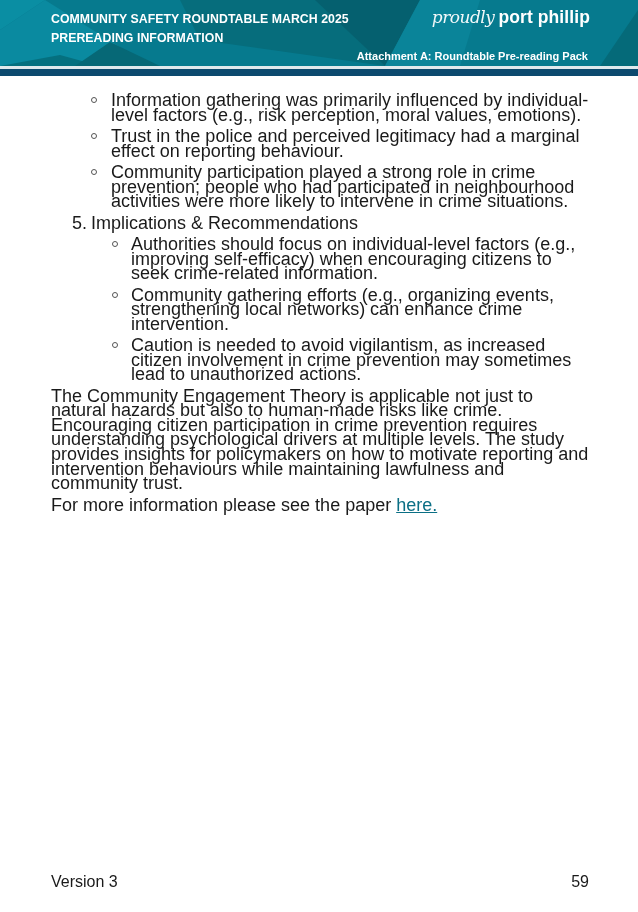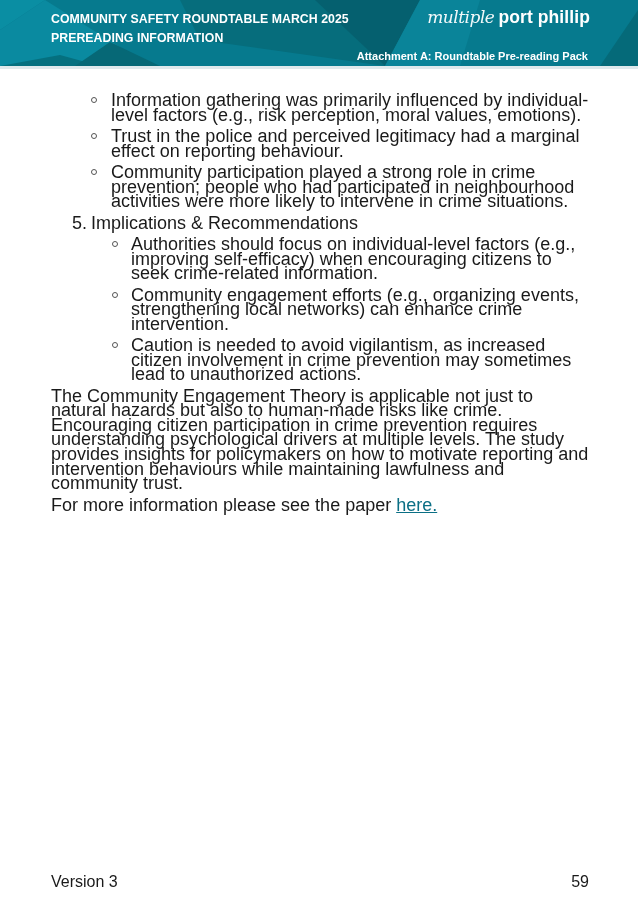--- a/index.html
+++ b/index.html
@@ -12,22 +12,22 @@
       height: 912px;
       position: relative;
       overflow: hidden;
       font-family: "Liberation Sans", sans-serif;
       color: #1a1a1a;
     }
     .header {
       position: absolute;
       left: 0; top: 0;
       width: 638px;
-      height: 66px;
-      background: #14532d;
+      height: 76px;
+      background: #0c4a6e;
       overflow: hidden;
     }
     .header-bg {
       position: absolute;
       left: 0; top: 0;
       width: 638px;
       height: 66px;
     }
     .header-strip {
       position: absolute;
@@ -154,21 +154,21 @@
     <polygon points="0,66 60,55 100,66" fill="#05707f"></polygon>
     <polygon points="75,66 110,42 160,66" fill="#066876"></polygon>
     <polygon points="180,0 320,0 385,66 200,40" fill="#066d7c"></polygon>
     <polygon points="315,0 420,0 385,66" fill="#05606f"></polygon>
     <polygon points="385,66 420,0 480,0 460,66" fill="#0a8499"></polygon>
     <polygon points="600,66 638,10 638,66" fill="#056a79"></polygon>
   </svg>
   <div class="title-line l1">COMMUNITY SAFETY ROUNDTABLE MARCH 2025</div>
   <div class="title-line l2">PREREADING INFORMATION</div>
   <div class="logo">
-    <span class="script">multiple</span>
+    <span class="script">proudly</span>
     <span class="brand">port phillip</span>
   </div>
   <div class="attachment">Attachment A: Roundtable Pre-reading Pack</div>
 </div>
 <div class="header-strip"></div>
 
 <div class="content">
   <ul class="sub-list level1">
     <li class="sub-item">
       <span class="bullet"></span>
@@ -189,21 +189,21 @@
     <span>Implications &amp; Recommendations</span>
   </div>
 
   <ul class="sub-list level2">
     <li class="sub-item">
       <span class="bullet"></span>
       <span>Authorities should focus on individual-level factors (e.g., improving self-efficacy) when encouraging citizens to seek crime-related information.</span>
     </li>
     <li class="sub-item">
       <span class="bullet"></span>
-      <span>Community engagement efforts (e.g., organizing events, strengthening local networks) can enhance crime intervention.</span>
+      <span>Community gathering efforts (e.g., organizing events, strengthening local networks) can enhance crime intervention.</span>
     </li>
     <li class="sub-item">
       <span class="bullet"></span>
       <span>Caution is needed to avoid vigilantism, as increased citizen involvement in crime prevention may sometimes lead to unauthorized actions.</span>
     </li>
   </ul>
 
   <p class="para">The Community Engagement Theory is applicable not just to natural hazards but also to human-made risks like crime. Encouraging citizen participation in crime prevention requires understanding psychological drivers at multiple levels. The study provides insights for policymakers on how to motivate reporting and intervention behaviours while maintaining lawfulness and community trust.</p>
 
   <p class="para">

